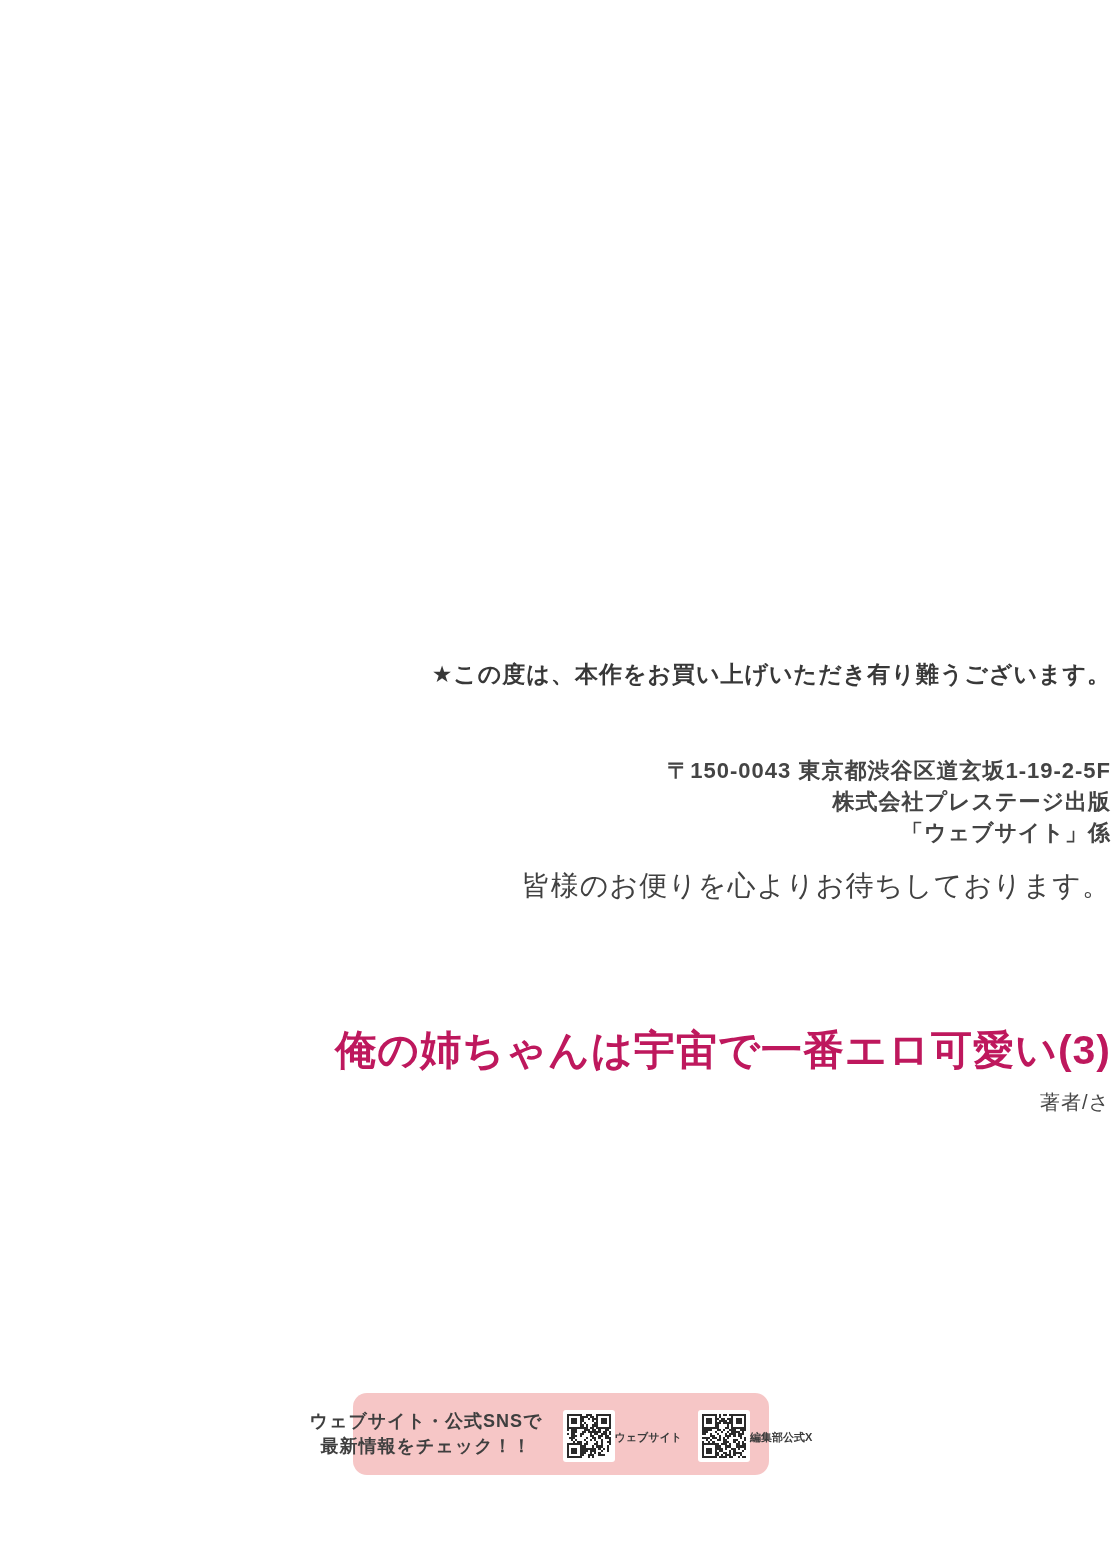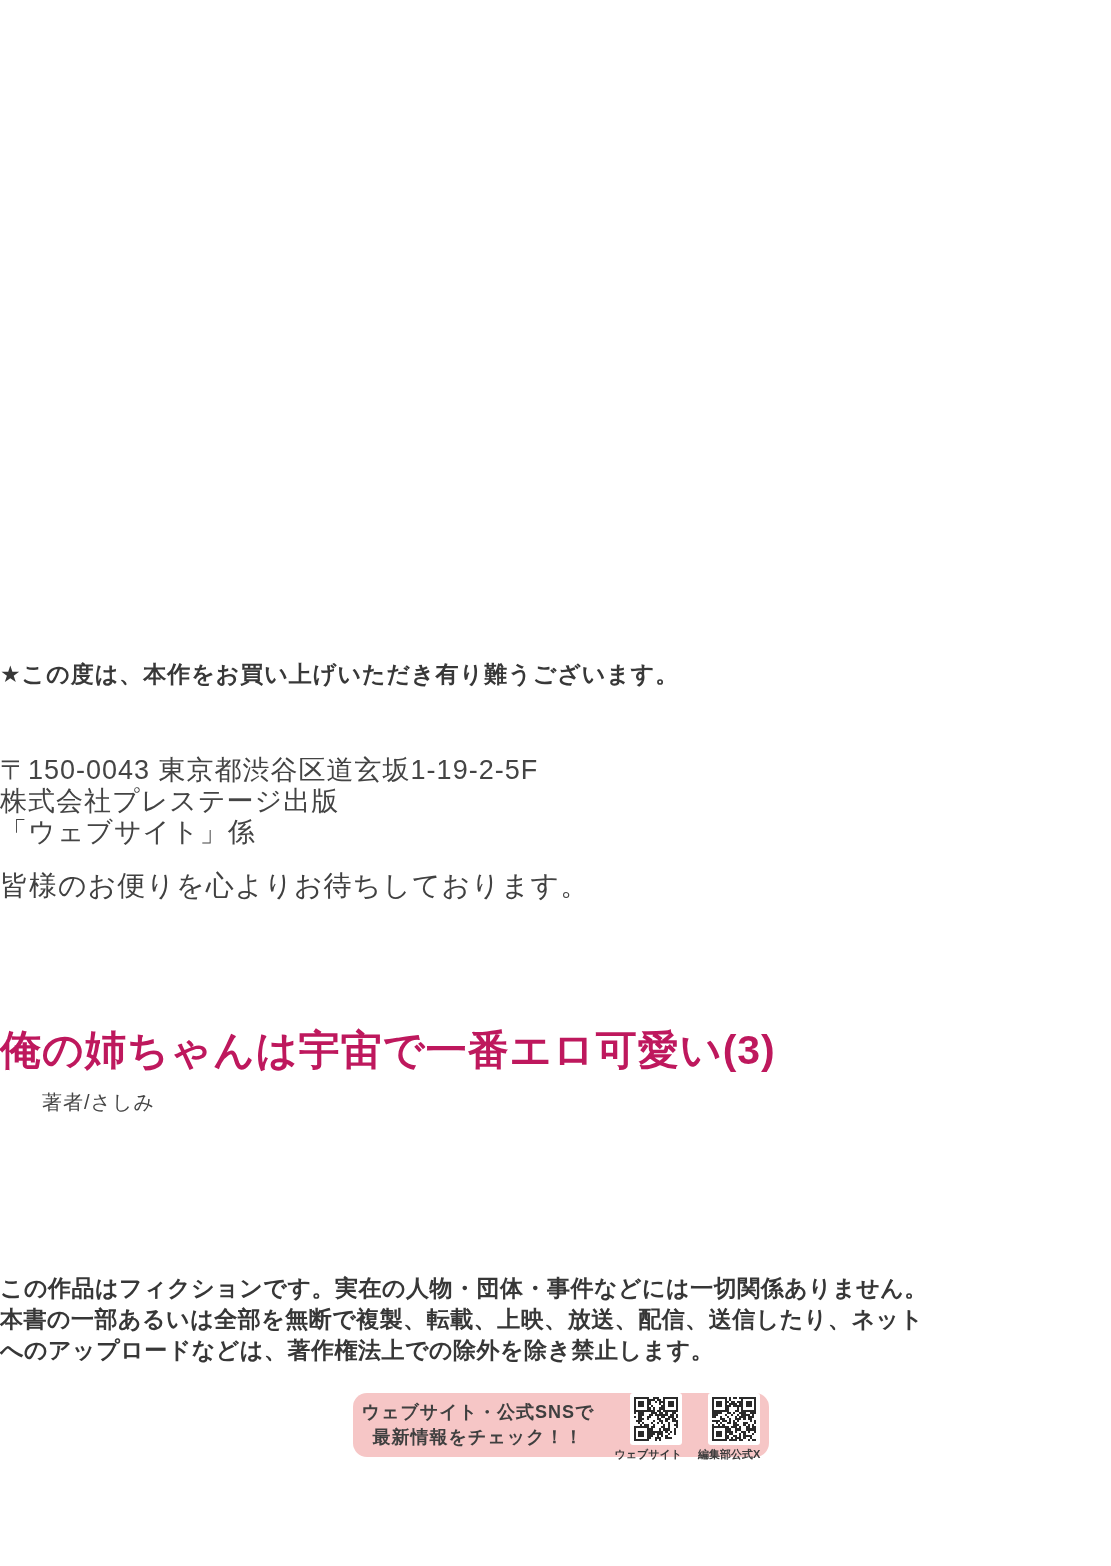--- a/index.html
+++ b/index.html
@@ -13,34 +13,34 @@
     height: 1566px;
     background: #ffffff;
     overflow: hidden;
     font-family: "Liberation Sans", "DejaVu Sans", sans-serif;
     color: #3a3a3a;
   }
   .centered-block {
     position: absolute;
     left: 0;
     width: 100%;
-    text-align: left;
+    text-align: right;
   }
   .thanks-note {
     top: 656px;
     font-size: 23px;
     font-weight: 600;
     line-height: 37px;
     letter-spacing: 1px;
     color: #383838;
   }
   .address-block {
     top: 755px;
-    font-size: 27px;
-    font-weight: 400;
+    font-size: 22px;
+    font-weight: 700;
     line-height: 31px;
     letter-spacing: 1px;
     color: #444444;
   }
   .waiting-line {
     top: 871px;
     font-size: 28px;
     font-weight: 400;
     line-height: 30px;
     letter-spacing: 1px;
@@ -69,21 +69,21 @@
     font-weight: 600;
     line-height: 31px;
     letter-spacing: 0.5px;
     color: #373737;
   }
   .promo-box {
     position: absolute;
     left: 353px;
     top: 1393px;
     width: 416px;
-    height: 64px;
+    height: 82px;
     background: #f6c6c6;
     border-radius: 14px;
     display: flex;
     flex-direction: row;
     align-items: center;
     justify-content: center;
     gap: 20px;
   }
   .promo-text {
     font-size: 18px;
@@ -95,22 +95,22 @@
     white-space: nowrap;
   }
   .qr-group {
     display: flex;
     flex-direction: row;
     gap: 16px;
     margin-top: 4px;
   }
   .qr-item {
     display: flex;
-    flex-direction: column;
-    align-items: flex-end;
+    flex-direction: row;
+    align-items: center;
   }
   .qr-tile {
     width: 52px;
     height: 52px;
     background: #ffffff;
     border-radius: 3px;
     padding: 4px;
     box-sizing: border-box;
   }
   .qr-label {
@@ -137,25 +137,20 @@
   </div>
 
   <div class="centered-block waiting-line">皆様のお便りを心よりお待ちしております。</div>
 
   <div class="centered-block book-title">俺の姉ちゃんは宇宙で一番エロ可愛い(3)</div>
 
   <div class="centered-block colophon-credits">
     <div>著者/さしみ</div>
   </div>
 
-  <div class="centered-block disclaimer-block">
-    <div>この作品はフィクションです。実在の人物・団体・事件などには一切関係ありません。</div>
-    <div>本書の一部あるいは全部を無断で複製、転載、上映、放送、配信、送信したり、ネット</div>
-    <div>へのアップロードなどは、著作権法上での除外を除き禁止します。</div>
-  </div>
 
   <div class="promo-box">
     <div class="promo-text">
       <div>ウェブサイト・公式SNSで</div>
       <div>最新情報をチェック！！</div>
     </div>
     <div class="qr-group">
       <div class="qr-item">
         <div class="qr-tile"><svg viewBox="0 0 21 21" xmlns="http://www.w3.org/2000/svg" style="width:100%;height:100%;shape-rendering:crispEdges;fill:#2a2a2a">
               <rect x="0" y="0" width="1" height="1"></rect>

